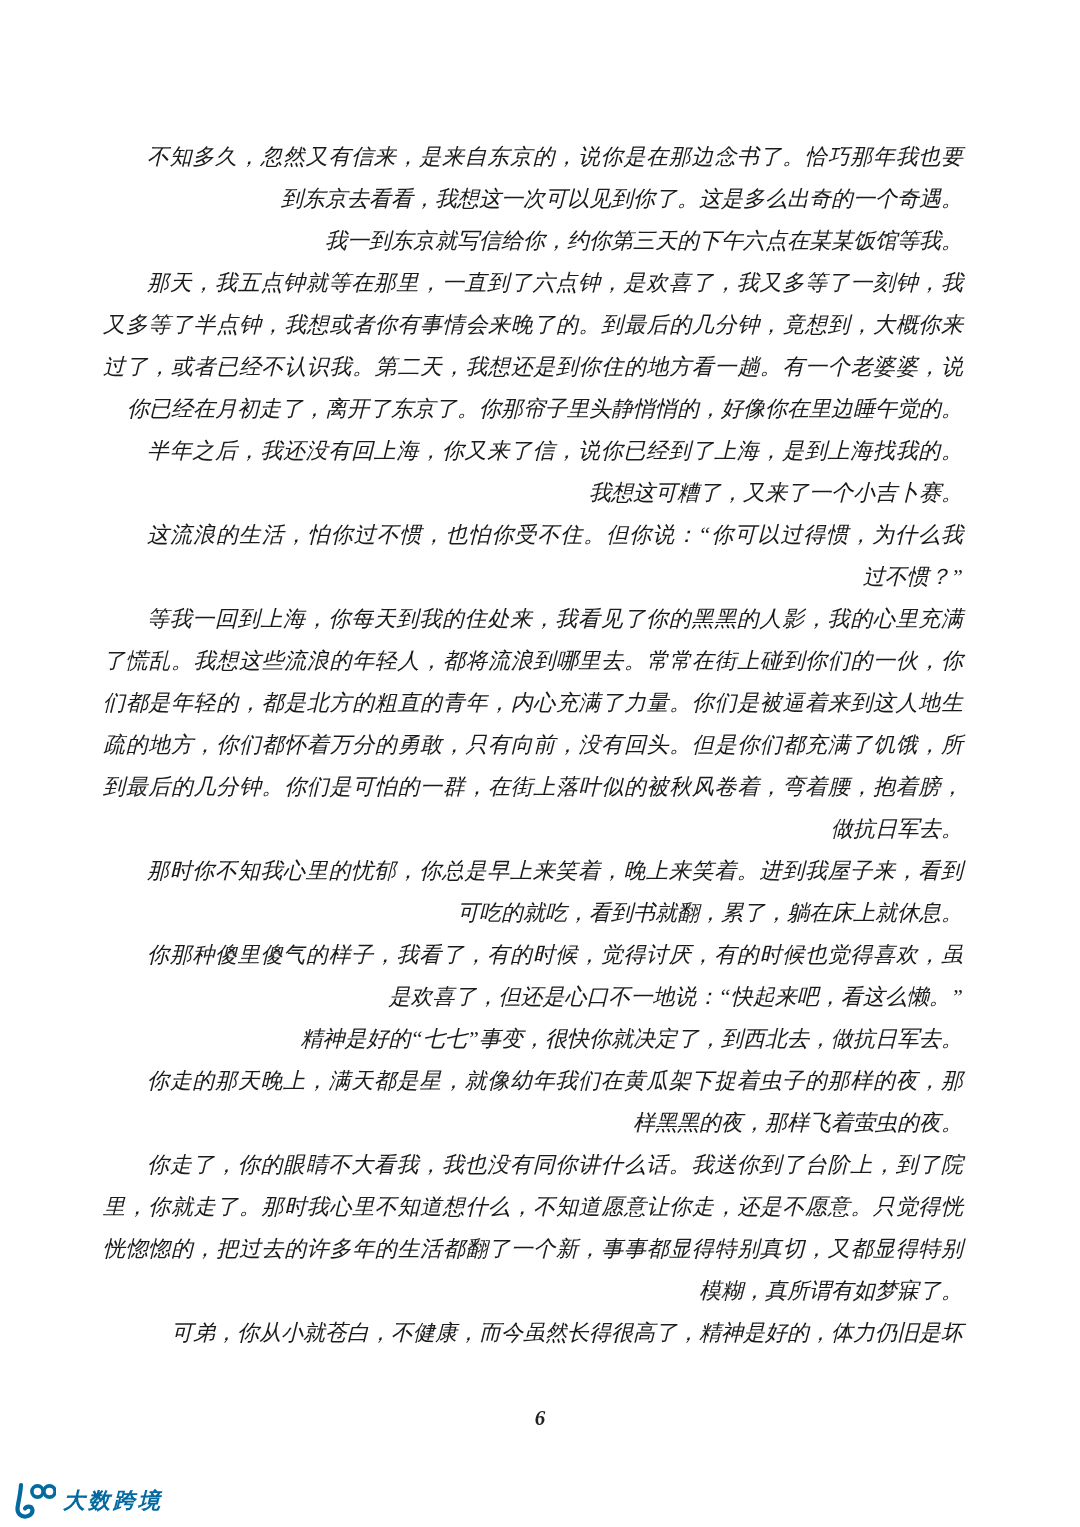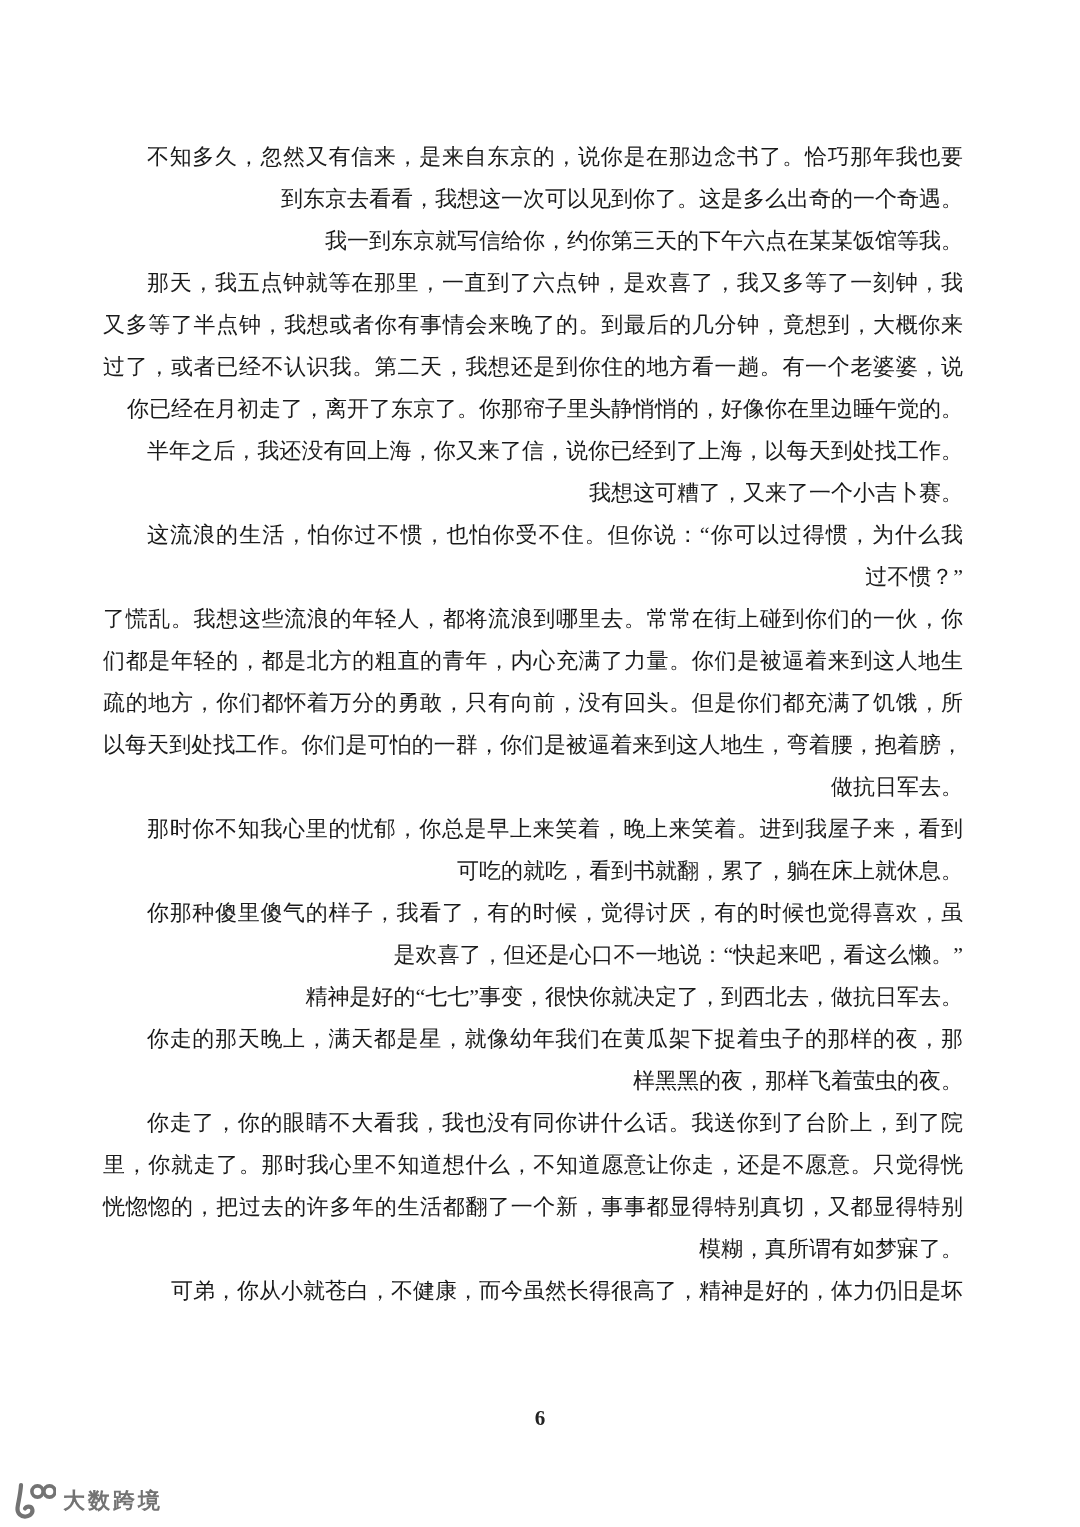--- a/index.html
+++ b/index.html
@@ -7,20 +7,21 @@
     padding: 0;
     background: #ffffff;
   }
   .page {
     position: relative;
     width: 1080px;
     height: 1527px;
     background: #ffffff;
     overflow: hidden;
     font-family: "Liberation Serif", "DejaVu Serif", serif;
+    font-style: italic;
   }
   .text-block {
     position: absolute;
     left: 103px;
     top: 136px;
     width: 860px;
     color: #1a1a1a;
     font-size: 22px;
     line-height: 42px;
   }
@@ -73,46 +74,47 @@
 <div class="page">
 
   <div class="text-block" id="document-body" style="color: rgb(26, 26, 26);">
       <div class="line first just">不知多久，忽然又有信来，是来自东京的，说你是在那边念书了。恰巧那年我也要</div>
       <div class="line">到东京去看看，我想这一次可以见到你了。这是多么出奇的一个奇遇。</div>
       <div class="line first">我一到东京就写信给你，约你第三天的下午六点在某某饭馆等我。</div>
       <div class="line first just">那天，我五点钟就等在那里，一直到了六点钟，是欢喜了，我又多等了一刻钟，我</div>
       <div class="line just">又多等了半点钟，我想或者你有事情会来晚了的。到最后的几分钟，竟想到，大概你来</div>
       <div class="line just">过了，或者已经不认识我。第二天，我想还是到你住的地方看一趟。有一个老婆婆，说</div>
       <div class="line">你已经在月初走了，离开了东京了。你那帘子里头静悄悄的，好像你在里边睡午觉的。</div>
-      <div class="line first just">半年之后，我还没有回上海，你又来了信，说你已经到了上海，以每天到处找工作。</div>
+      <div class="line first just">半年之后，我还没有回上海，你又来了信，说你已经到了上海，是到上海找我的。</div>
       <div class="line">我想这可糟了，又来了一个小吉卜赛。</div>
       <div class="line first just">这流浪的生活，怕你过不惯，也怕你受不住。但你说：“你可以过得惯，为什么我</div>
       <div class="line">过不惯？”</div>
+      <div class="line first just">等我一回到上海，你每天到我的住处来，我看见了你的黑黑的人影，我的心里充满</div>
       <div class="line just">了慌乱。我想这些流浪的年轻人，都将流浪到哪里去。常常在街上碰到你们的一伙，你</div>
       <div class="line just">们都是年轻的，都是北方的粗直的青年，内心充满了力量。你们是被逼着来到这人地生</div>
       <div class="line just">疏的地方，你们都怀着万分的勇敢，只有向前，没有回头。但是你们都充满了饥饿，所</div>
-      <div class="line just">以每天到处找工作。你们是可怕的一群，你们是被逼着来到这人地生，弯着腰，抱着膀，</div>
+      <div class="line just">到最后的几分钟。你们是可怕的一群，在街上落叶似的被秋风卷着，弯着腰，抱着膀，</div>
       <div class="line">做抗日军去。</div>
       <div class="line first just">那时你不知我心里的忧郁，你总是早上来笑着，晚上来笑着。进到我屋子来，看到</div>
       <div class="line">可吃的就吃，看到书就翻，累了，躺在床上就休息。</div>
       <div class="line first just">你那种傻里傻气的样子，我看了，有的时候，觉得讨厌，有的时候也觉得喜欢，虽</div>
       <div class="line">是欢喜了，但还是心口不一地说：“快起来吧，看这么懒。”</div>
       <div class="line first">精神是好的“七七”事变，很快你就决定了，到西北去，做抗日军去。</div>
       <div class="line first just">你走的那天晚上，满天都是星，就像幼年我们在黄瓜架下捉着虫子的那样的夜，那</div>
       <div class="line">样黑黑的夜，那样飞着萤虫的夜。</div>
       <div class="line first just">你走了，你的眼睛不大看我，我也没有同你讲什么话。我送你到了台阶上，到了院</div>
       <div class="line just">里，你就走了。那时我心里不知道想什么，不知道愿意让你走，还是不愿意。只觉得恍</div>
       <div class="line just">恍惚惚的，把过去的许多年的生活都翻了一个新，事事都显得特别真切，又都显得特别</div>
       <div class="line">模糊，真所谓有如梦寐了。</div>
       <div class="line first">可弟，你从小就苍白，不健康，而今虽然长得很高了，精神是好的，体力仍旧是坏</div>
     </div>
 
   <div class="page-number">6</div>
 
-  <div class="watermark" style="color: #737373;">
+  <div class="watermark" style="color: #0369a1;">
     <svg width="46" height="38" viewBox="0 0 46 38" fill="none">
       <path d="M11 3 C10.5 12 8 21 7.5 26 C7 31.5 11 35 16 34.5 C21 34 23.5 30 22 26.5 C20.8 23.8 16.5 24 15 26.5" stroke="currentColor" stroke-width="4.2" stroke-linecap="round" fill="none"></path>
       <circle cx="27.5" cy="9.5" r="5.6" stroke="currentColor" stroke-width="3.6" fill="none"></circle>
       <circle cx="39.5" cy="9.5" r="5.6" stroke="currentColor" stroke-width="3.6" fill="none"></circle>
     </svg>
     <span class="watermark-text">大数跨境</span>
   </div>
 
 </div>
 

